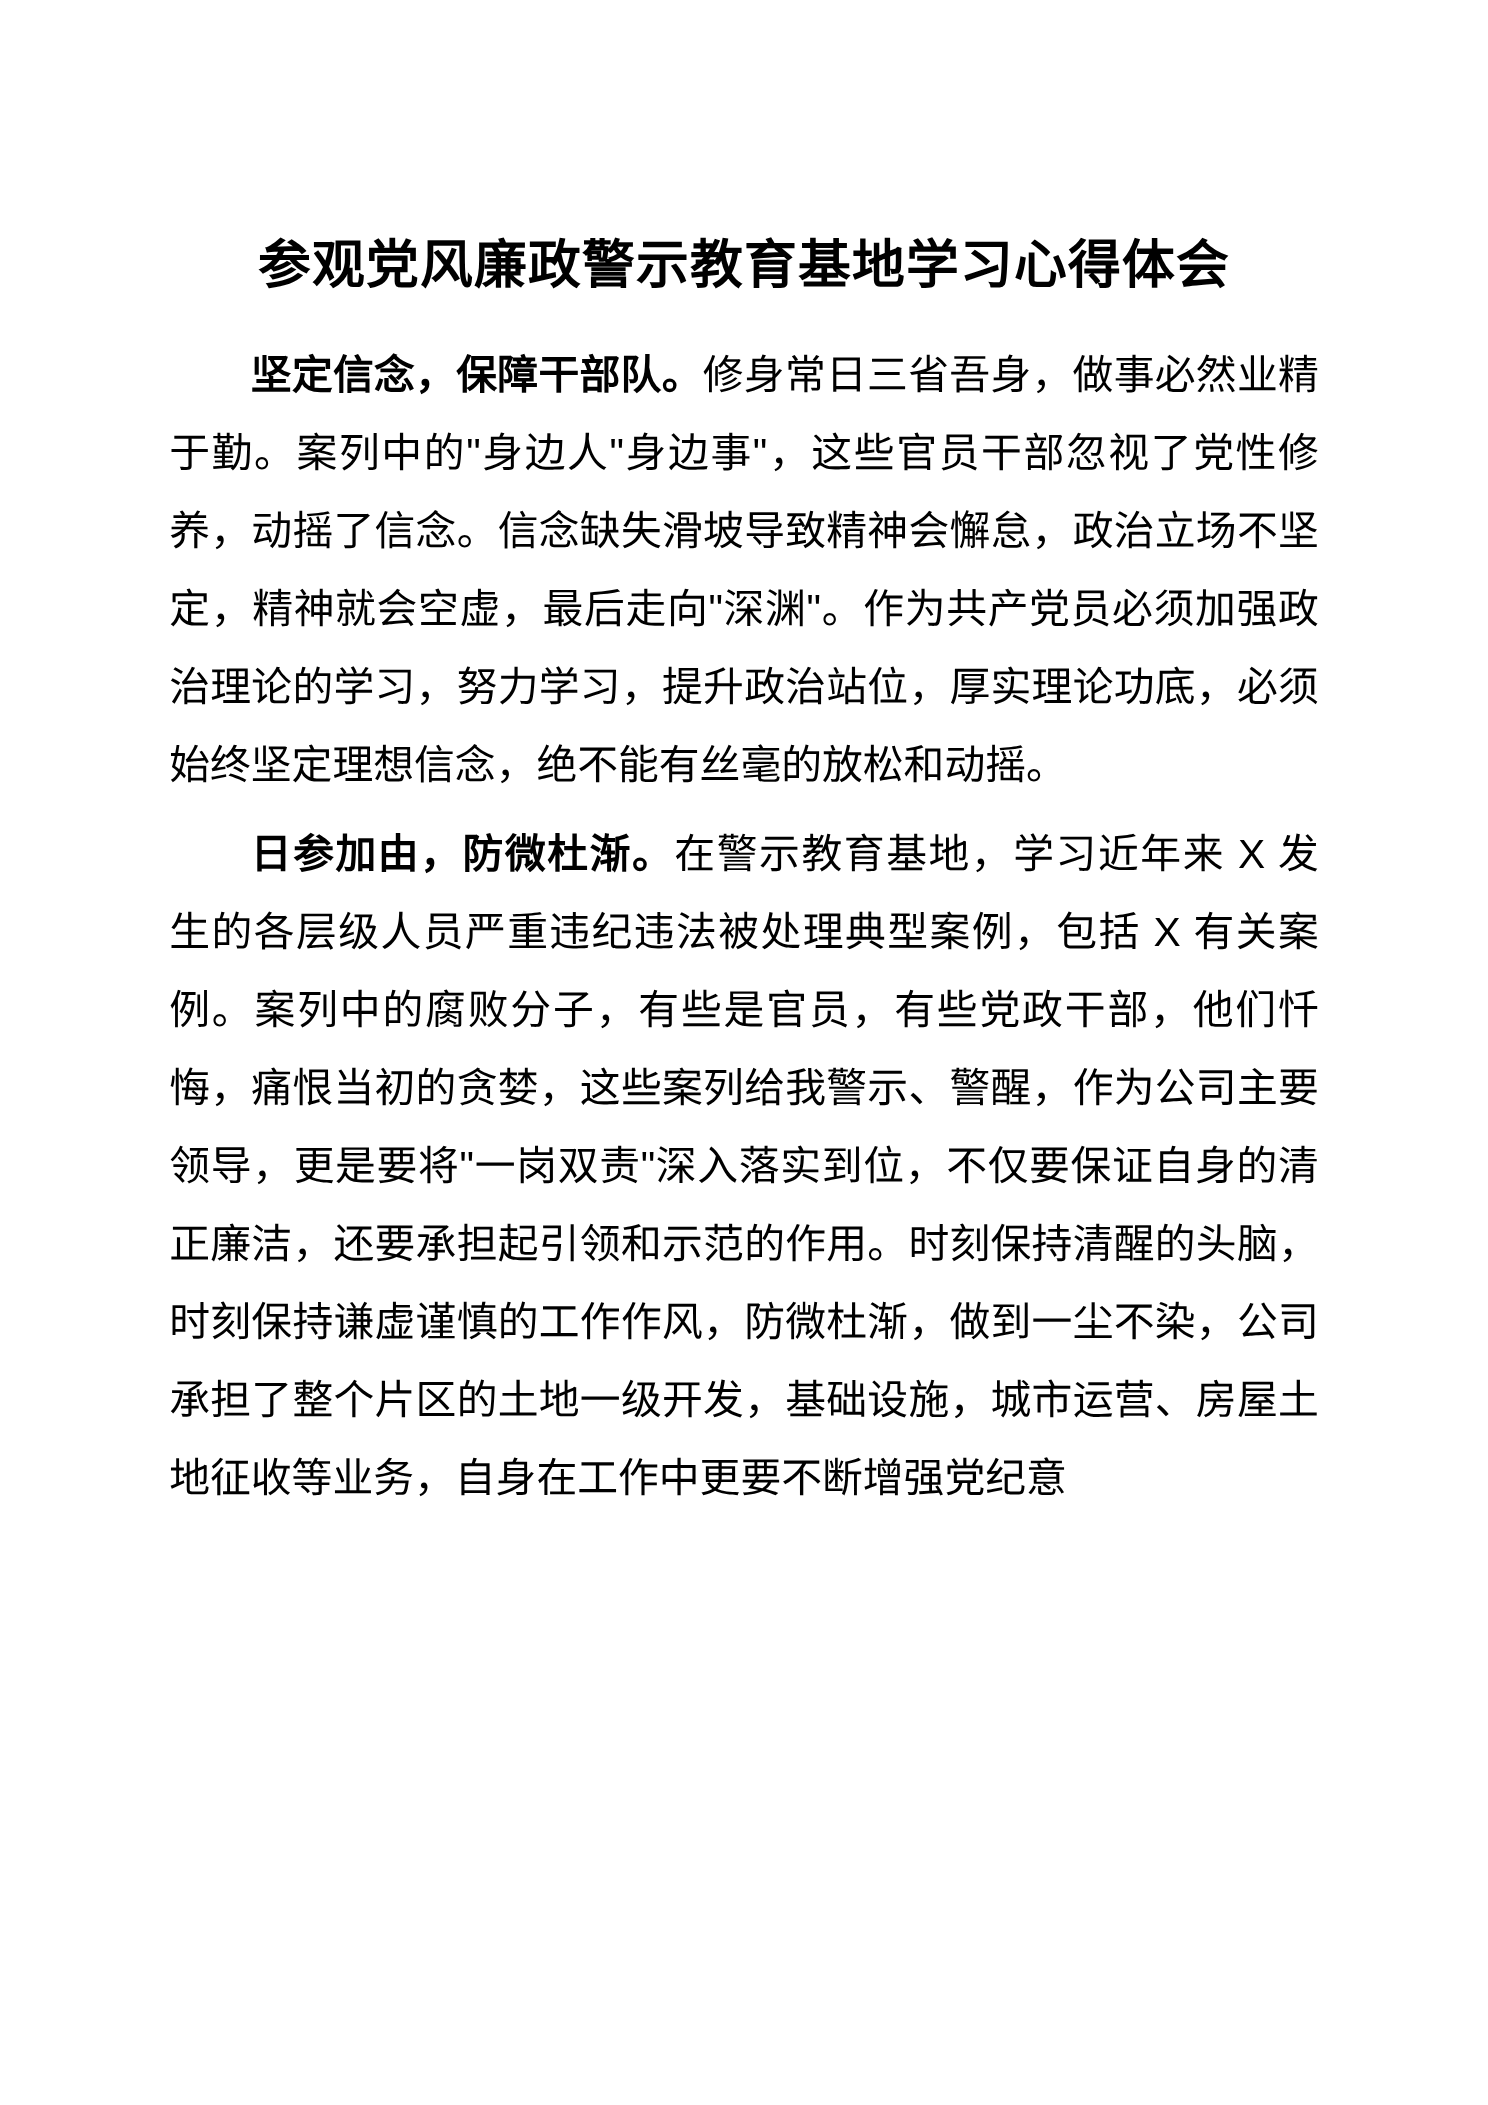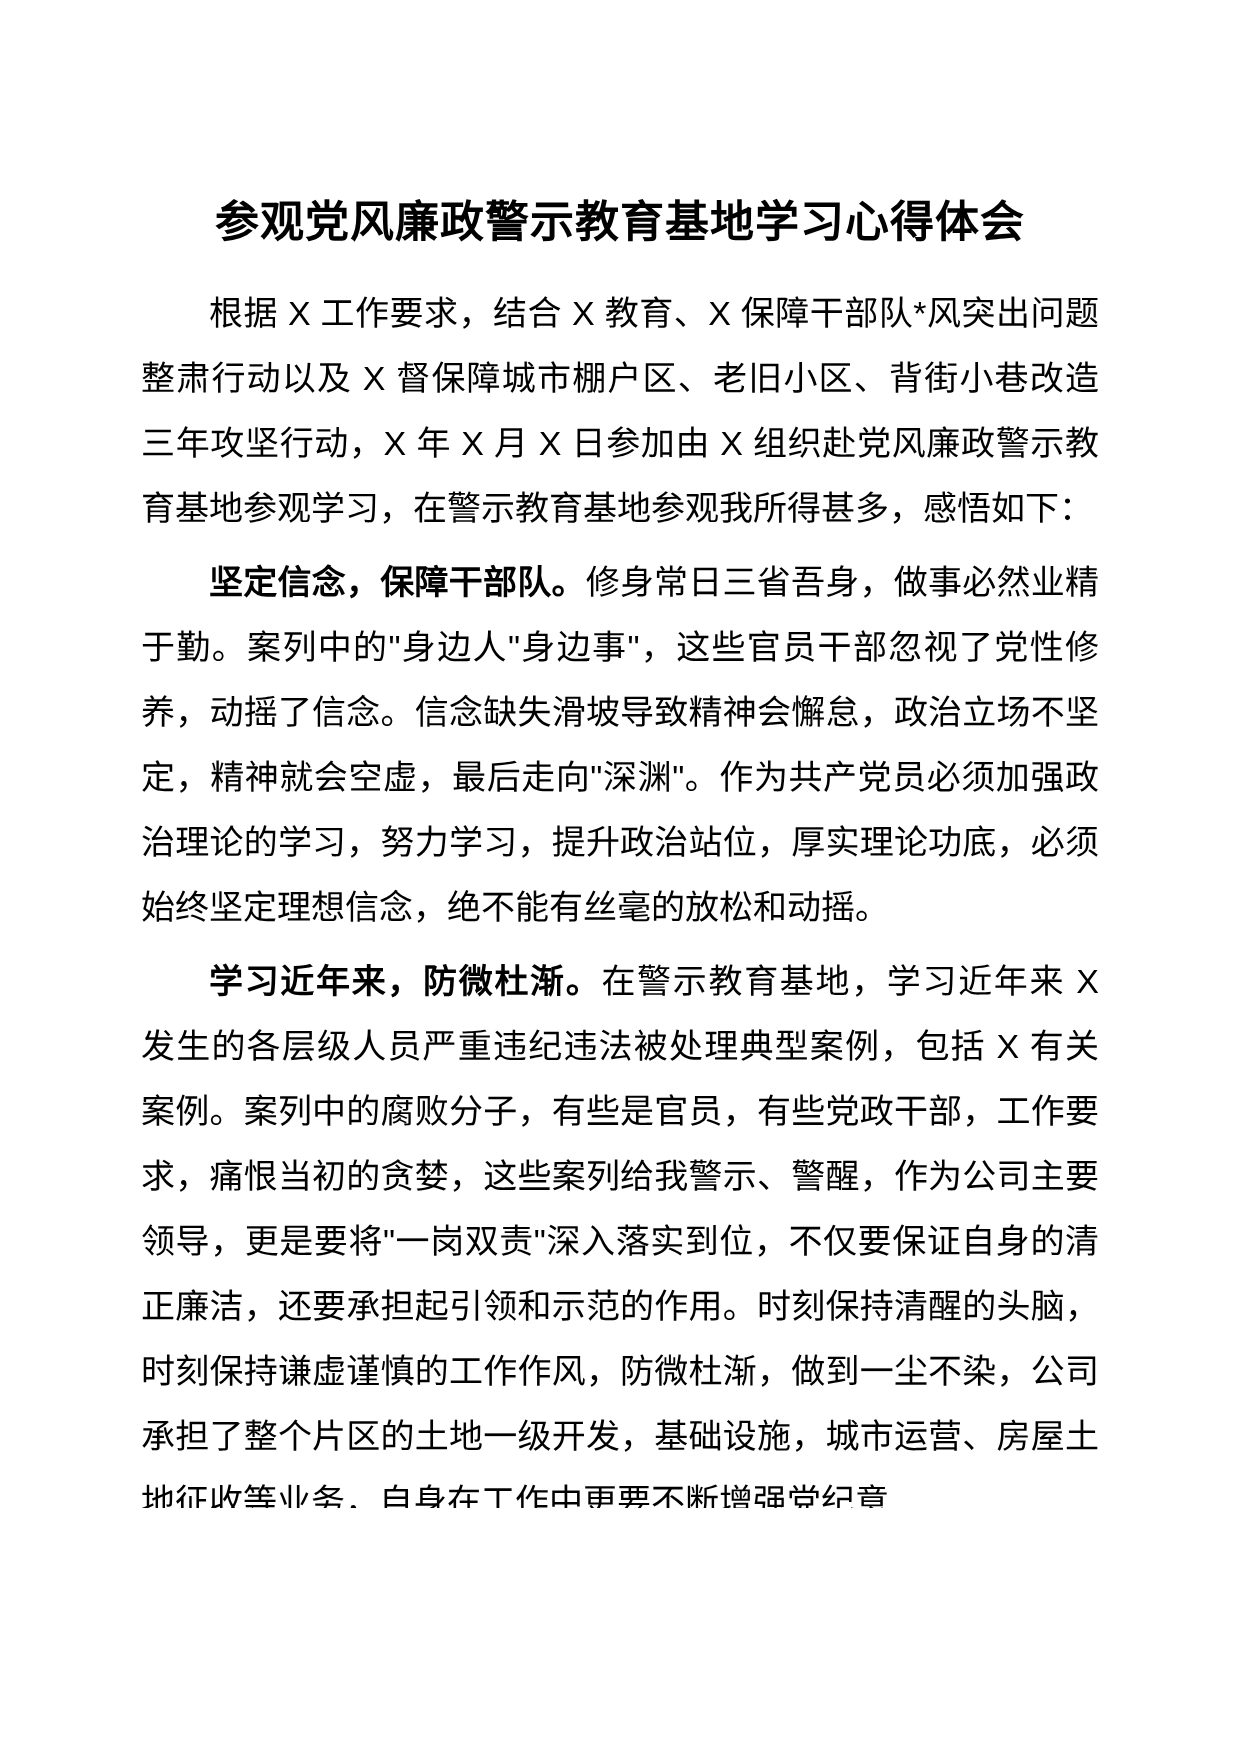--- a/index.html
+++ b/index.html
@@ -54,27 +54,24 @@
 </style>
 </head>
 <body>
 
 <div class="page">
 
   <h1 class="doc-title">参观党风廉政警示教育基地学习心得体会</h1>
 
   <div class="doc-body">
 
-    <p class="para">
-      <span class="lead"></span><span>根据 X 工作要求，结合 X 教育、X 保障干部队*风突出问题整肃行动以及 X 督保障城市棚户区、老旧小区、背街小巷改造三年攻坚行动，X 年 X 月 X 日参加由 X 组织赴党风廉政警示教育基地参观学习，在警示教育基地参观我所得甚多，感悟如下：</span>
-    </p>
 
     <p class="para">
       <span class="lead">坚定信念，保障干部队。</span><span>修身常日三省吾身，做事必然业精于勤。案列中的"身边人"身边事"，这些官员干部忽视了党性修养，动摇了信念。信念缺失滑坡导致精神会懈怠，政治立场不坚定，精神就会空虚，最后走向"深渊"。作为共产党员必须加强政治理论的学习，努力学习，提升政治站位，厚实理论功底，必须始终坚定理想信念，绝不能有丝毫的放松和动摇。</span>
     </p>
 
     <p class="para">
-      <span class="lead">学习近年来，防微杜渐。</span><span>在警示教育基地，学习近年来 X 发生的各层级人员严重违纪违法被处理典型案例，包括 X 有关案例。案列中的腐败分子，有些是官员，有些党政干部，工作要求，痛恨当初的贪婪，这些案列给我警示、警醒，作为公司主要领导，更是要将"一岗双责"深入落实到位，不仅要保证自身的清正廉洁，还要承担起引领和示范的作用。时刻保持清醒的头脑，时刻保持谦虚谨慎的工作作风，防微杜渐，做到一尘不染，公司承担了整个片区的土地一级开发，基础设施，城市运营、房屋土地征收等业务，自身在工作中更要不断增强党纪意</span>
+      <span class="lead">日参加由，防微杜渐。</span><span>在警示教育基地，学习近年来 X 发生的各层级人员严重违纪违法被处理典型案例，包括 X 有关案例。案列中的腐败分子，有些是官员，有些党政干部，他们忏悔，痛恨当初的贪婪，这些案列给我警示、警醒，作为公司主要领导，更是要将"一岗双责"深入落实到位，不仅要保证自身的清正廉洁，还要承担起引领和示范的作用。时刻保持清醒的头脑，时刻保持谦虚谨慎的工作作风，防微杜渐，做到一尘不染，公司承担了整个片区的土地一级开发，基础设施，城市运营、房屋土地征收等业务，自身在工作中更要不断增强党纪意</span>
     </p>
 
   </div>
 
 </div>
 
 </body></html>

